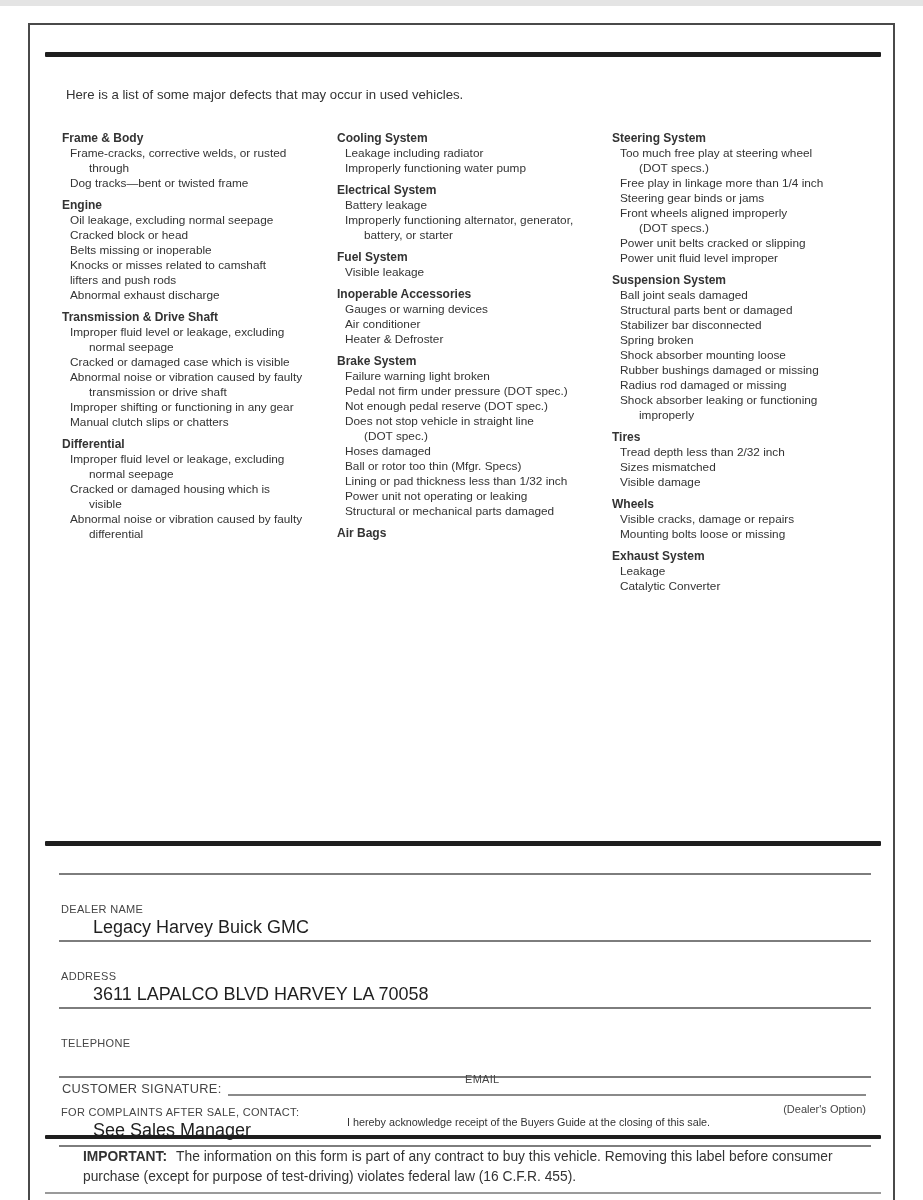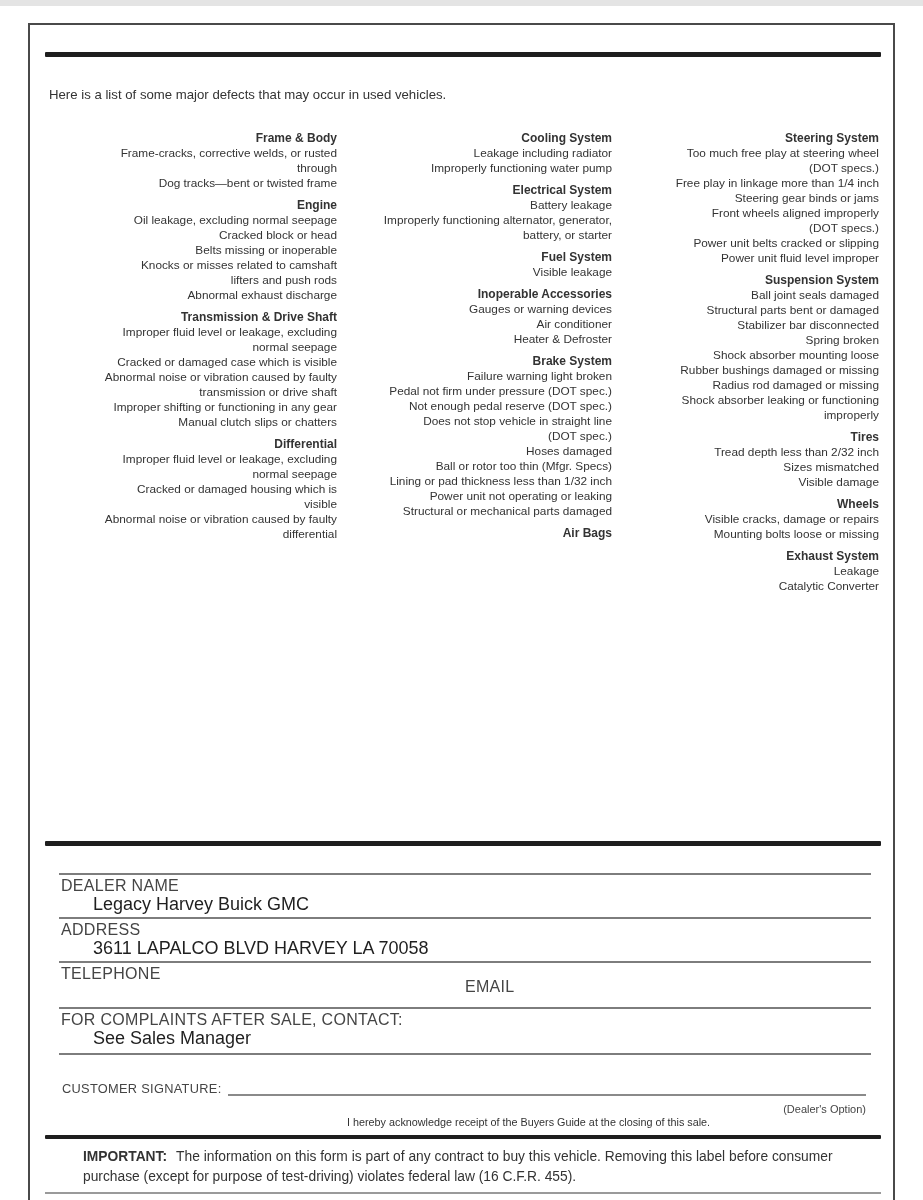--- a/index.html
+++ b/index.html
@@ -28,49 +28,49 @@
     border:2px solid var(--border_gray);border-bottom:none;
     background:var(--page);box-sizing:border-box;
   }
   .rule-thick{position:absolute;left:15px;width:836px;height:5px;background:var(--rule_black);border-radius:1px;}
   .rule-top{top:27px;}
   .rule-mid{top:816px;}
   .rule-pre-footer{top:1110px;height:4px;}
   .rule-thin-bottom{position:absolute;left:15px;width:836px;top:1167px;height:2px;background:#9a9a9a;}
 
   .intro{
-    position:absolute;top:62px;left:19px;right:30px;
+    position:absolute;top:62px;left:36px;right:30px;
     font-size:13.2px;line-height:16px;color:var(--ink);
   }
 
   .columns{
     position:absolute;top:106px;left:32px;right:14px;
     display:flex;align-items:flex-start;
   }
-  .col{width:275px;flex:0 0 275px;text-align:right;}
+  .col{width:275px;flex:0 0 275px;}
   .col:last-child{flex:1 1 auto;width:auto;}
   .sec-heading{
     font-size:12px;font-weight:bold;line-height:15px;margin-top:7px;color:var(--ink);
   }
   .col > .sec-heading:first-child{margin-top:0;}
   .item-line{
     font-size:11.8px;line-height:15px;padding-left:8px;color:var(--ink);
   }
   .item-line.cont{padding-left:27px;}
 
   .dealer{
     position:absolute;top:848px;left:29px;width:812px;
     border-top:2px solid var(--rule_gray);box-sizing:border-box;
   }
   .field{position:relative;border-bottom:2px solid var(--rule_gray);box-sizing:border-box;}
   .field.h44{height:44px;}
   .field.h46{height:46px;}
   .flabel{
-    padding:4px 0 0 2px;font-size:16px;line-height:14px;
-    color:var(--label_ink);letter-spacing:0.3px;
+    padding:4px 0 0 2px;font-size:11px;line-height:14px;
+    color:var(--label_ink);letter-spacing:0.3px;margin-top:23px;
   }
   .flabel.second{position:absolute;left:404px;top:0;padding-top:17px;}
   .fvalue{
     padding-left:6px;font-size:18px;line-height:21px;margin-top:1px;
     color:var(--value_ink);white-space:nowrap;margin-left:28px;
   }
 
   .sig{position:absolute;top:1056px;left:32px;right:27px;}
   .sig-row1{display:flex;align-items:flex-end;}
   .sig-label{font-size:12.8px;color:var(--label_ink);letter-spacing:0.3px;white-space:nowrap;}

